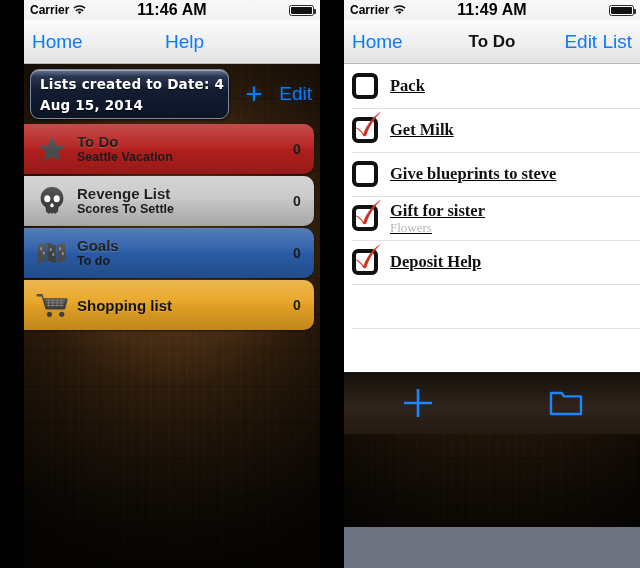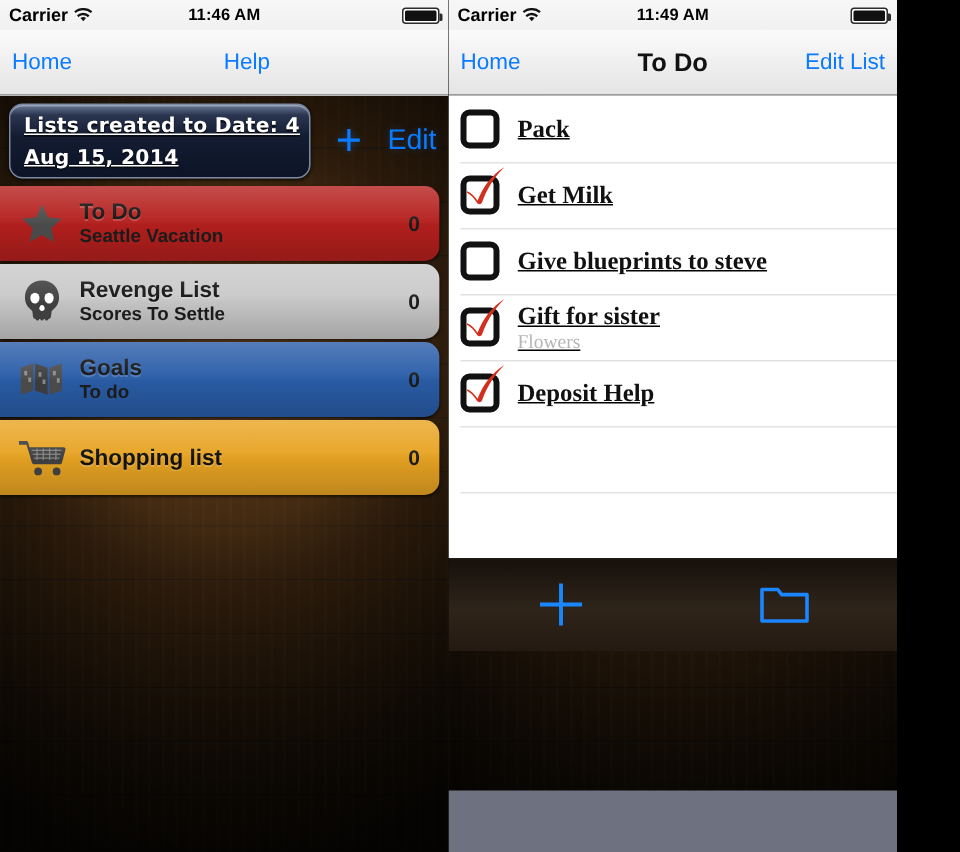--- a/index.html
+++ b/index.html
@@ -3,21 +3,21 @@
 <meta charset="utf-8">
 <style>
   * { margin:0; padding:0; box-sizing:border-box; }
   html, body {
     width:640px; height:568px; overflow:hidden;
     font-family:"Liberation Sans", sans-serif;
     background:#000;
   }
   #screen { position:relative; width:640px; height:568px; display:flex; }
 
-  .panel { position:relative; width:299px; height:568px; overflow:hidden; }
+  .panel { position:relative; width:299px; height:568px; overflow:hidden;margin-left:24px; }
 
   
   .wood {
     position:absolute; inset:0;
     background-color:#1d1309;
     background-image:
       radial-gradient(ellipse 150% 70% at 50% 42%, rgba(150,96,44,0.55) 0%, rgba(90,55,24,0.26) 38%, rgba(0,0,0,0.0) 72%),
       repeating-linear-gradient(0deg, rgba(255,255,255,0.035) 0px, rgba(255,255,255,0.035) 1px, rgba(0,0,0,0.0) 1px, rgba(0,0,0,0.0) 36px),
       repeating-linear-gradient(0deg, rgba(0,0,0,0.32) 0px, rgba(0,0,0,0.32) 2px, rgba(0,0,0,0.0) 2px, rgba(0,0,0,0.0) 36px),
       repeating-linear-gradient(90deg, rgba(255,255,255,0.018) 0px, rgba(255,255,255,0.018) 2px, rgba(0,0,0,0.0) 2px, rgba(0,0,0,0.0) 9px),
@@ -29,56 +29,56 @@
   }
 
   
   .statusbar {
     position:relative; height:20px;
     background:linear-gradient(180deg,#f7f7f7 0%,#f1f1f1 100%);
     display:flex; align-items:center; padding:0 6px;
     font-size:12px; font-weight:700; color:#000; z-index:5;
   }
   .sb-left { display:flex; align-items:center; gap:4px; width:92px; }
-  .sb-center { flex:1; text-align:center; font-size:11px; font-weight:700; letter-spacing:0.1px;}
+  .sb-center { flex:1; text-align:center; font-size:16px; font-weight:700; letter-spacing:0.1px;}
   .sb-right { width:92px; display:flex; justify-content:flex-end; align-items:center; }
   .wifi { width:13px; height:10px; display:block; }
   .battery {
     width:25px; height:11px; border:1px solid #2b2b2b; border-radius:2.5px;
     position:relative; background:#fff; padding:1px;
   }
   .battery i { display:block; height:100%; width:100%; background:#111; border-radius:1px;}
   .battery::after{
     content:""; position:absolute; right:-3px; top:3px; width:2px; height:5px;
     background:#2b2b2b; border-radius:0 1px 1px 0;
   }
 
   
   .navbar {
     position:relative; height:44px; z-index:5;
     background:linear-gradient(180deg,#fbfbfb 0%,#efefef 52%,#e4e4e4 100%);
     border-bottom:1px solid #b9b9b9;
     display:flex; align-items:center; padding:0 8px;
   }
-  .nav-btn { color:#0a7bff; font-size:15px; white-space:nowrap; cursor:pointer; }
+  .nav-btn { color:#0a7bff; font-size:19px; white-space:nowrap; cursor:pointer; }
   .nav-left { width:86px; }
   .nav-right { width:86px; text-align:right; }
   .nav-title { flex:1; text-align:center; font-size:17px; font-weight:700; color:#121212; }
 
   
   .toolbar-row {
     position:relative; z-index:4; height:60px;
     display:flex; align-items:center; padding:0 8px 0 6px; gap:0;
   }
   .info-badge {
     width:204px; height:50px; border-radius:9px;
     background:linear-gradient(180deg,#6c7b96 0%,#2a3550 14%,#131c31 44%,#0c1426 100%);
     border:1px solid #7d8aa3;
     box-shadow:inset 0 1px 0 rgba(255,255,255,0.35), 0 1px 3px rgba(0,0,0,0.8);
-    padding:4px 9px 0 9px; color:#fff; overflow:hidden;text-decoration:underline;
+    padding:4px 9px 0 9px; color:#fff; overflow:hidden;
   }
   .info-badge div {
     font-family:"DejaVu Sans", sans-serif;
     font-size:13.5px; font-weight:700; line-height:21px;
     letter-spacing:0.2px; white-space:nowrap;
     text-shadow:0 1px 1px rgba(0,0,0,0.85);
   }
   .plus-btn {
     width:52px; text-align:center; color:#0a7bff;
     font-size:30px; line-height:30px; font-weight:300; cursor:pointer;

